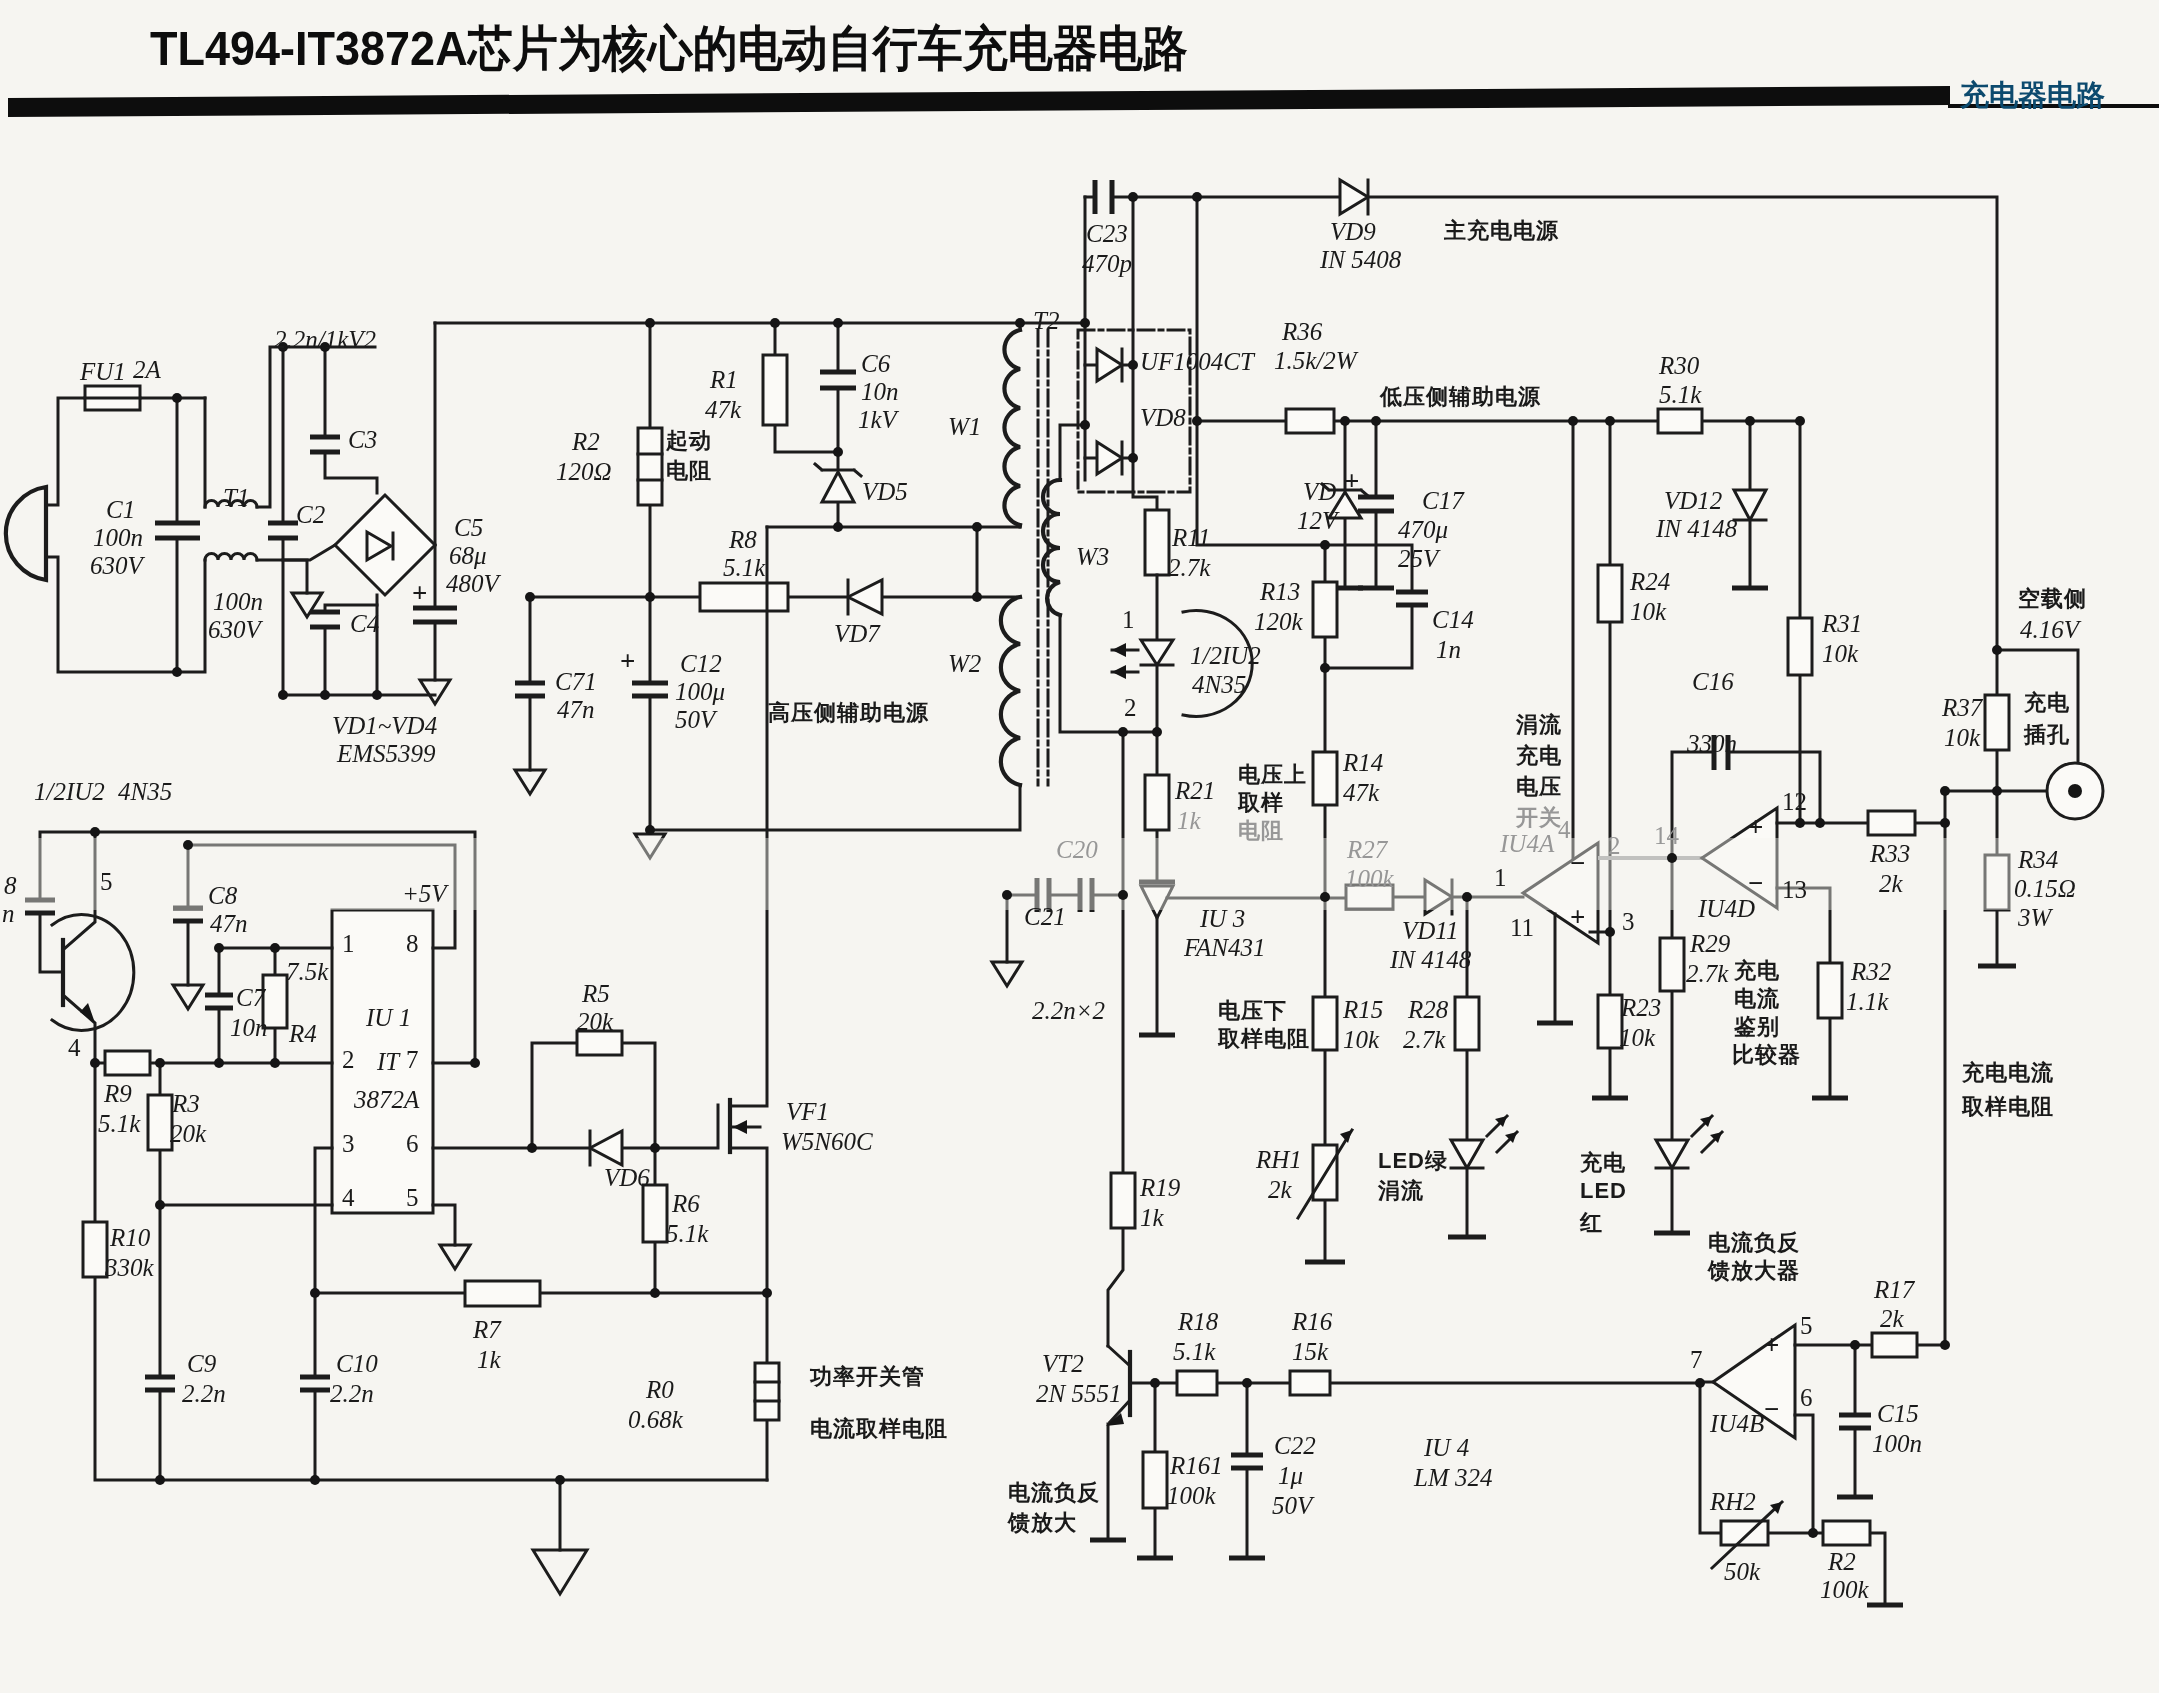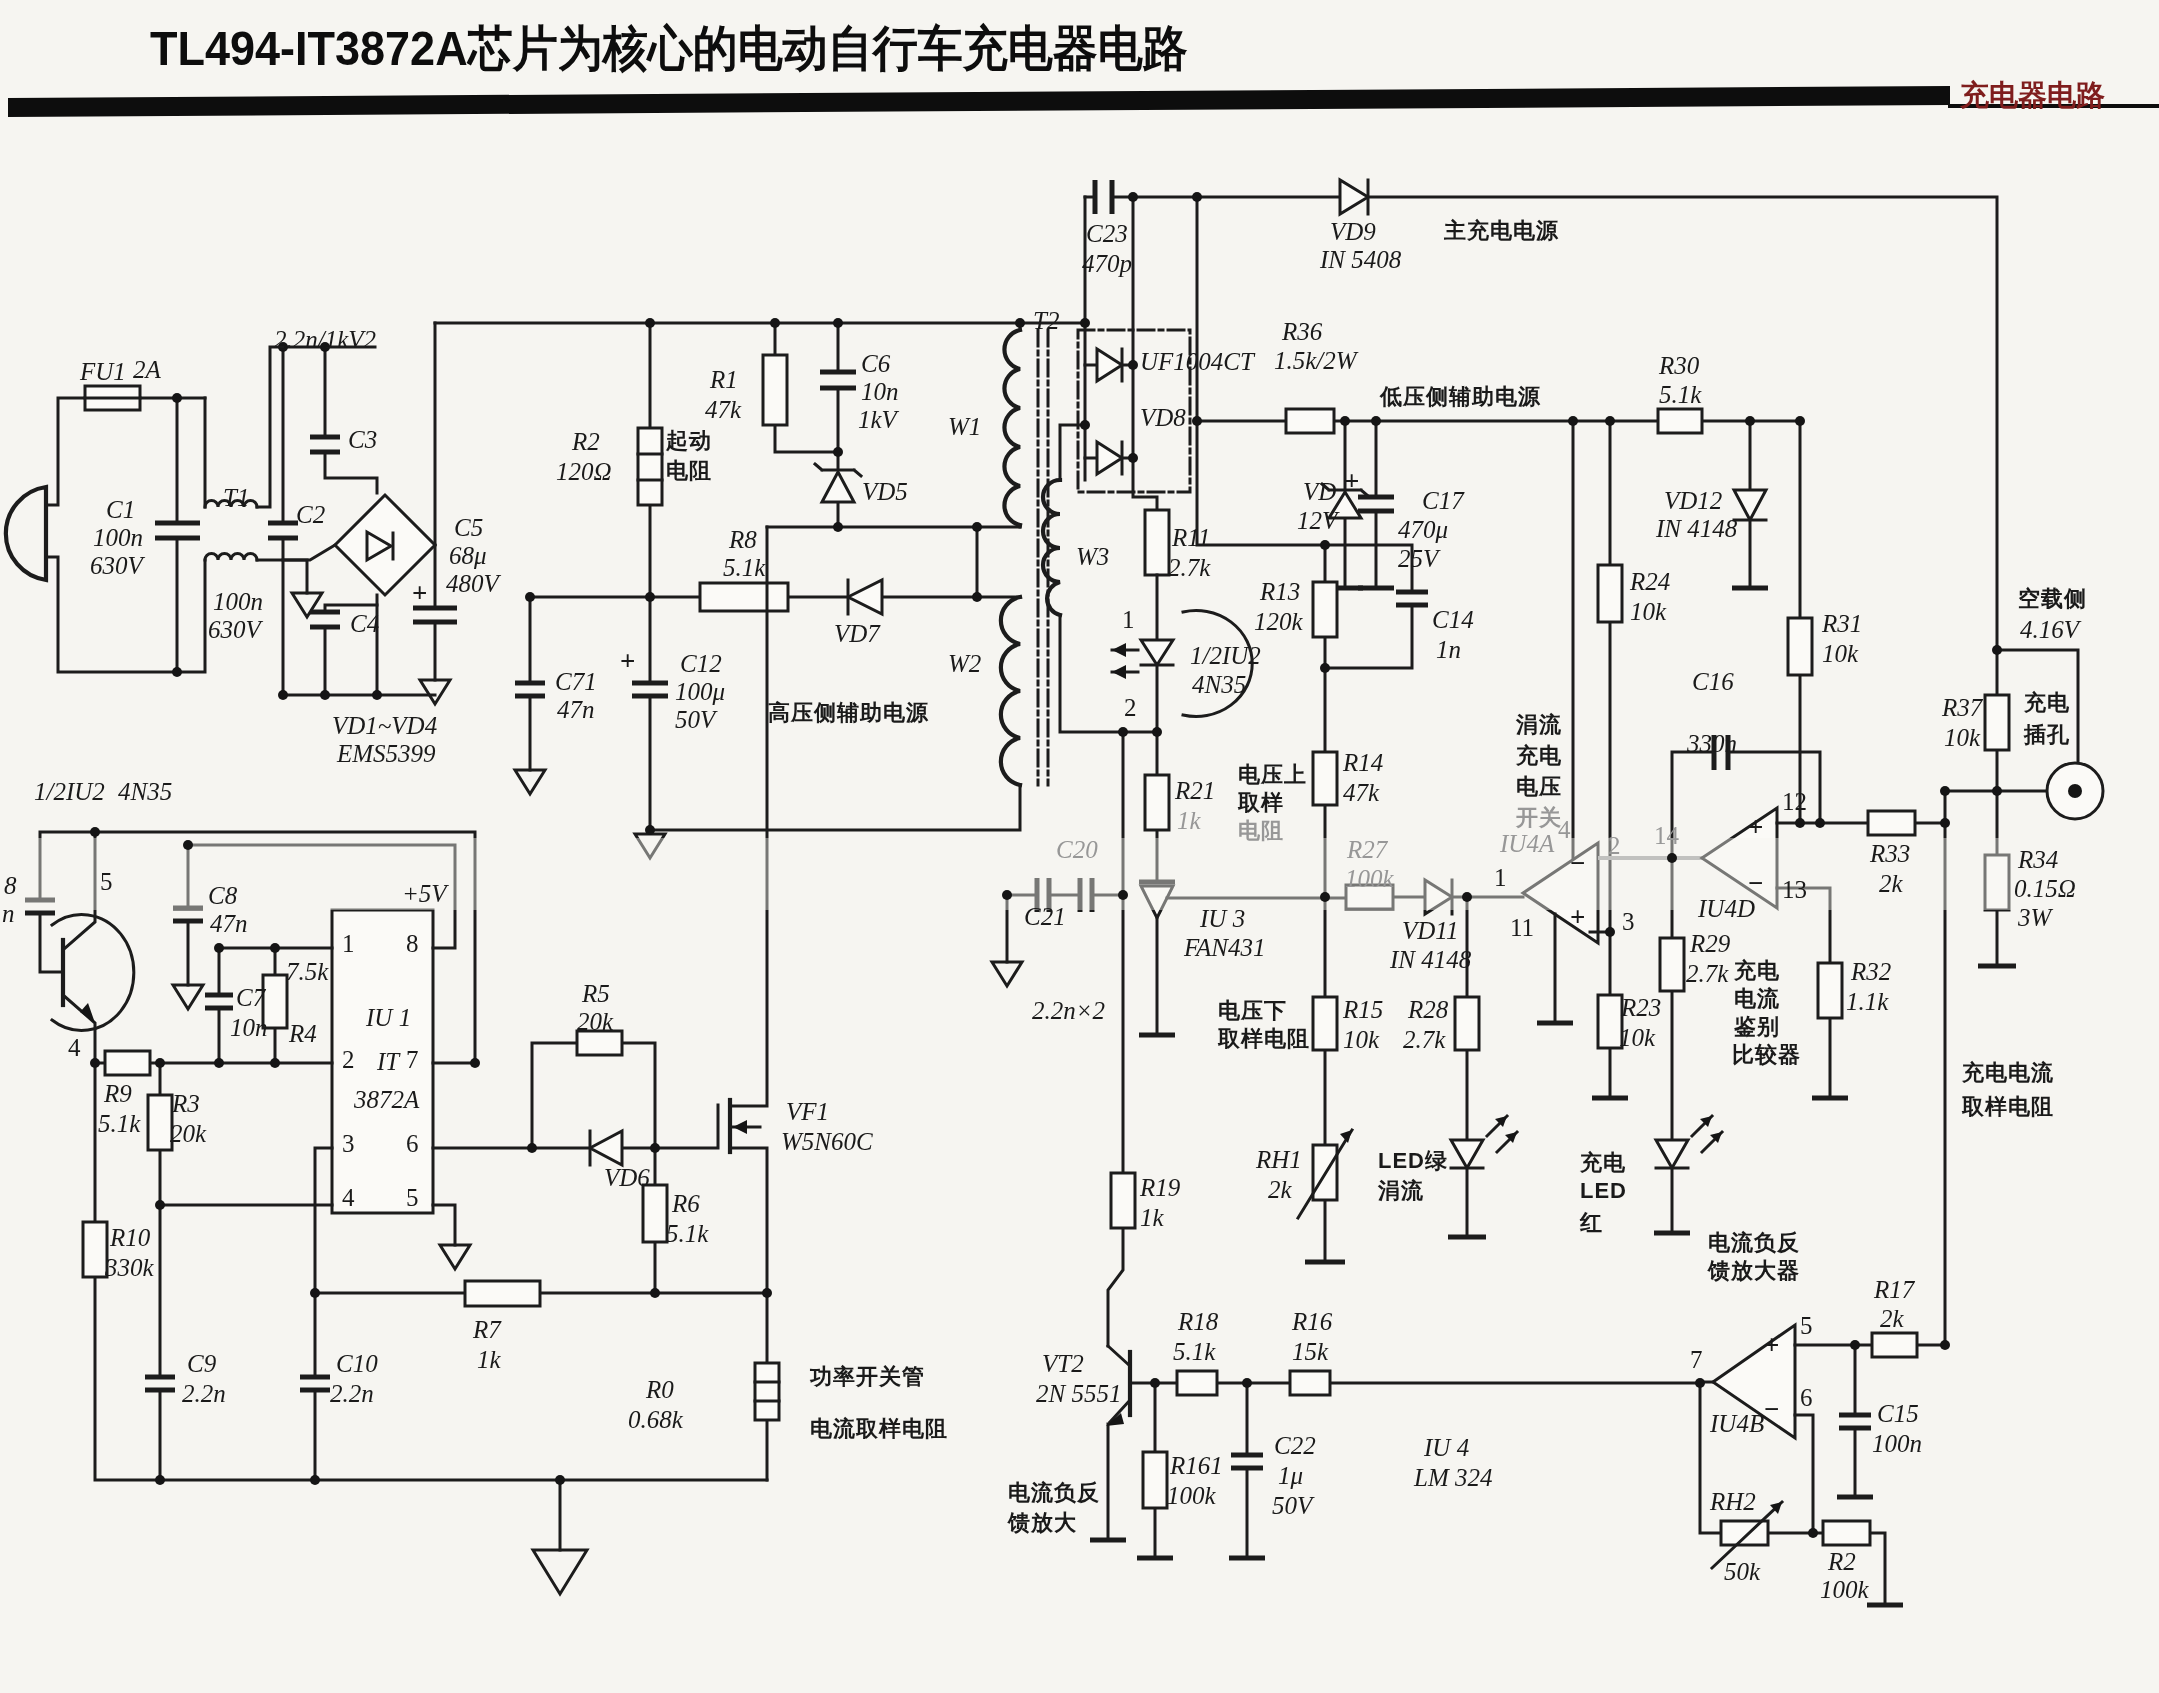--- a/index.html
+++ b/index.html
@@ -16,21 +16,21 @@
   .bar{stroke:#1c1c1c;stroke-width:5}
   #labels{position:absolute;left:0;top:0;width:100%;height:100%}
   .lb{position:absolute;white-space:pre;color:#1a1a1a;line-height:1.04}
   .ref{font:italic 25px "Liberation Serif",serif}
   .pin{font:25px "Liberation Serif",serif}
   .sym{font:700 27px "Liberation Serif",serif}
   .cn{font:600 22px "Liberation Sans",sans-serif;letter-spacing:1px}
   .g{color:#979797}
   .title-text{position:absolute;left:150px;top:22px;font:800 45px/1.2 "Liberation Sans",sans-serif;
       color:#0d0d0d;letter-spacing:0px;transform:scaleY(1.08)}
-  .corner-text{position:absolute;left:1960px;top:76px;font:800 29px "Liberation Sans",sans-serif;color:#7f1d1d}
+  .corner-text{position:absolute;left:1960px;top:76px;font:800 29px "Liberation Sans",sans-serif;color:#0c4a6e}
   .rule{position:absolute;left:8px;top:92px;width:1942px;height:19px;background:#0d0d0d;
       transform:skewY(-0.35deg)}
   .rule2{position:absolute;left:1948px;top:104px;width:211px;height:4px;background:#0d0d0d}
 </style>
 </head>
 <body>
 <div id="page">
 
 <svg width="2159" height="1693" viewBox="0 0 2159 1693">
 

